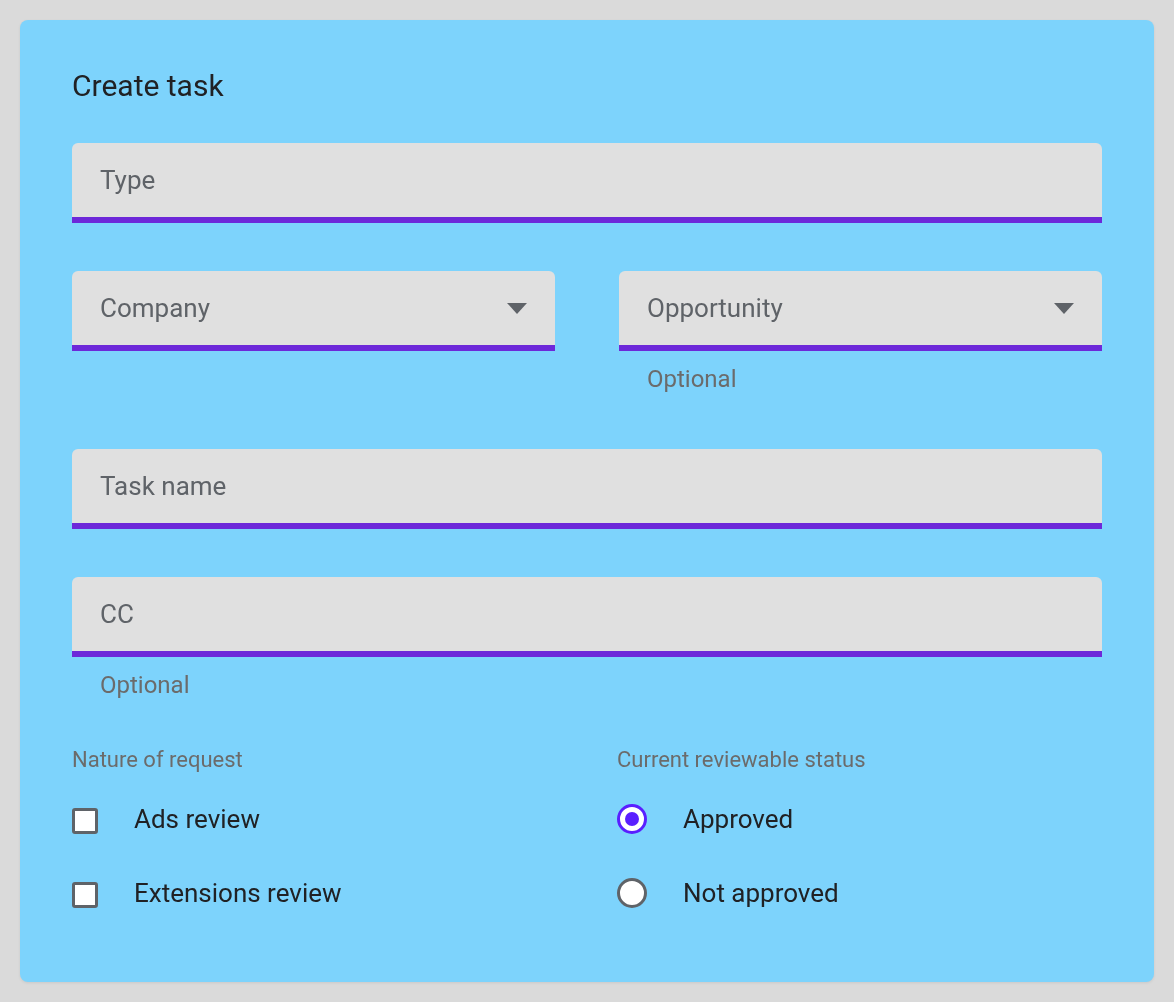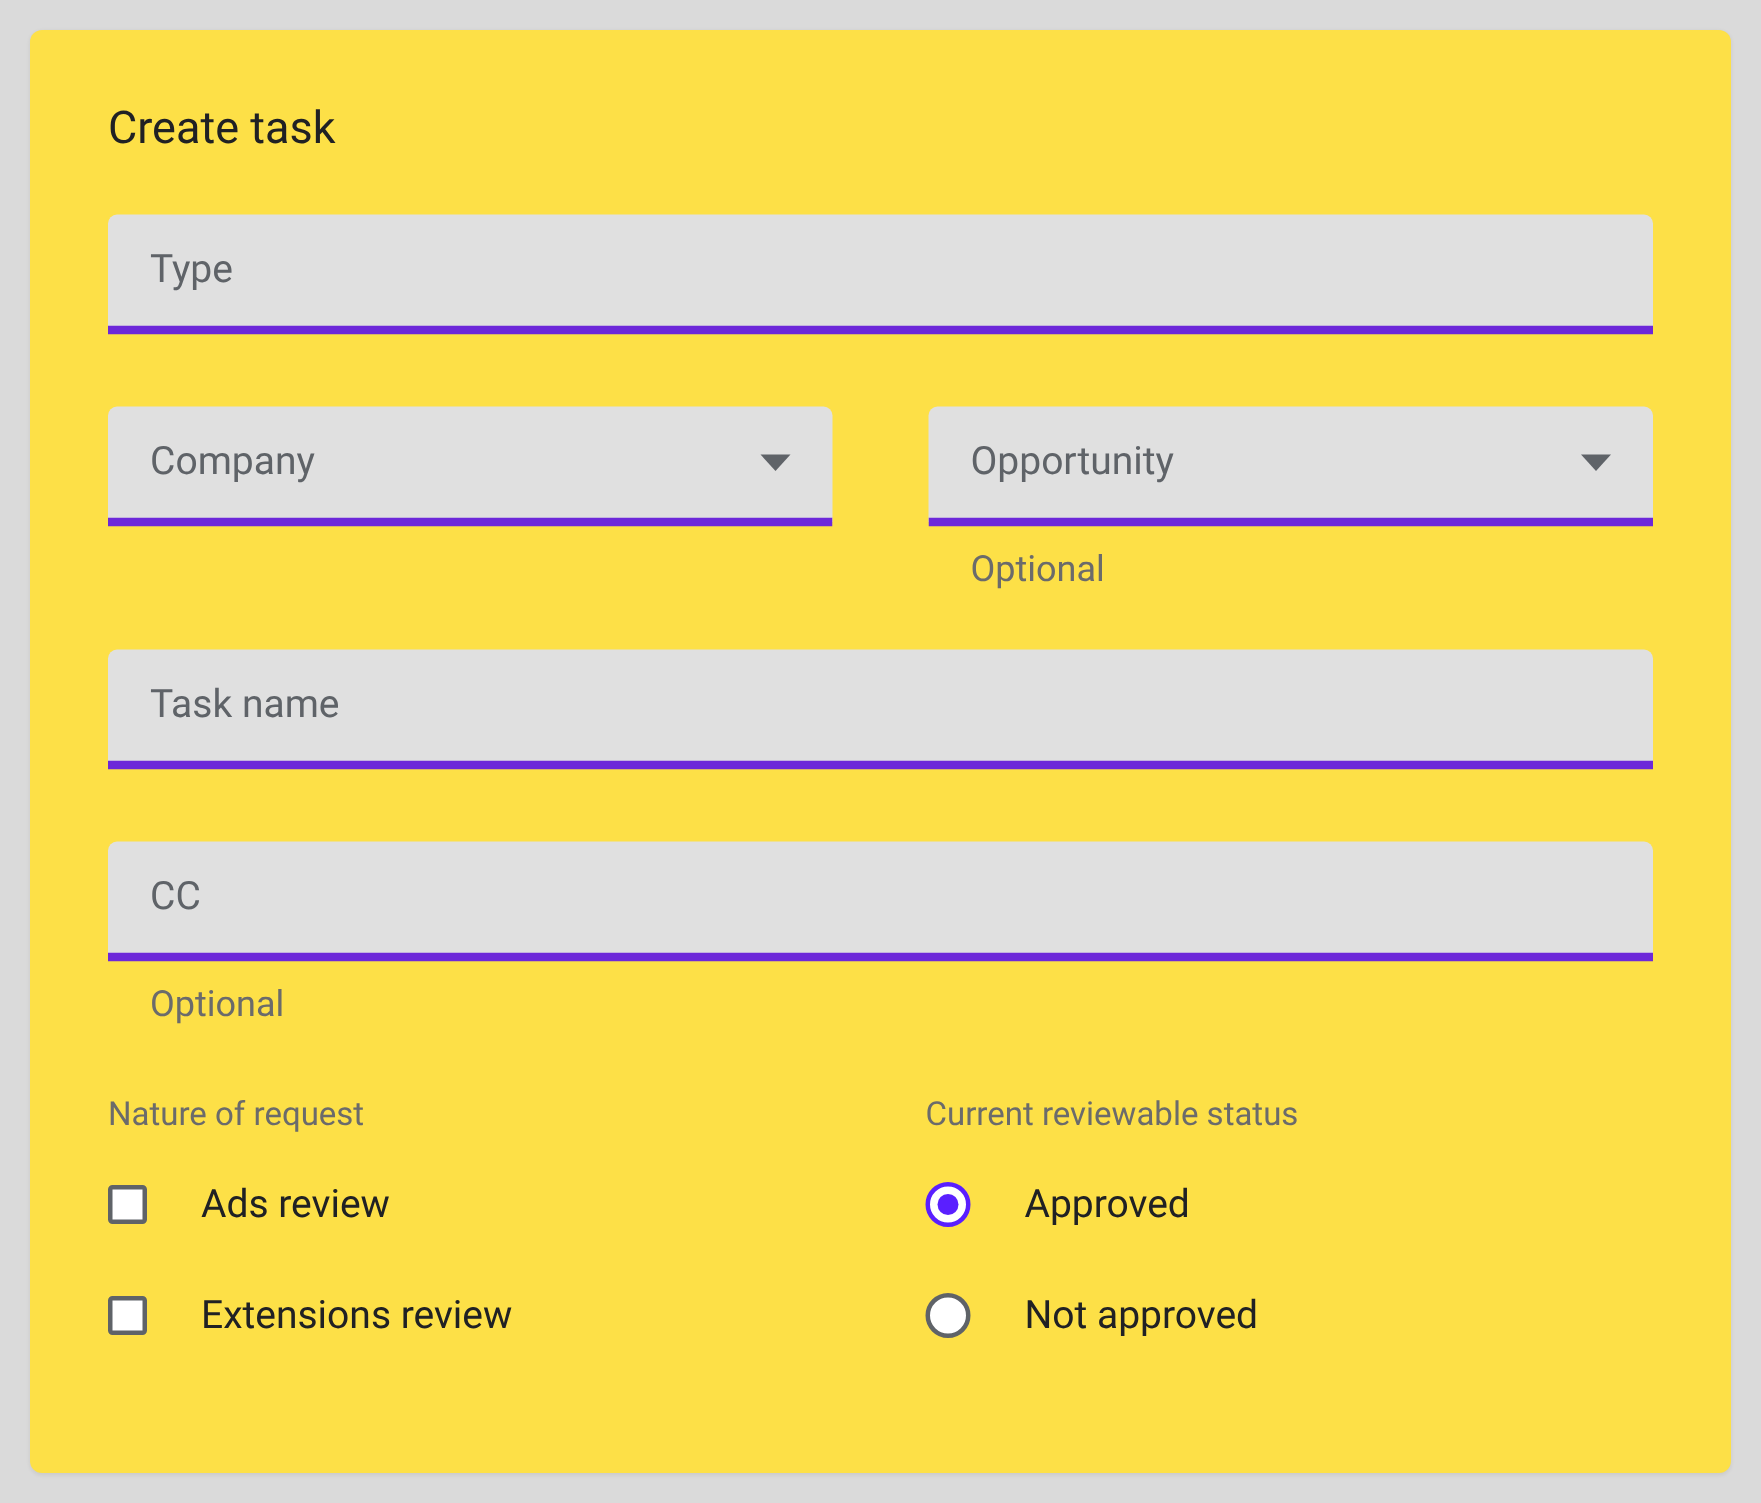--- a/index.html
+++ b/index.html
@@ -10,21 +10,21 @@
     
     body {
       font-family: Roboto, "Helvetica Neue", Arial, sans-serif;
       background: #dadada;
       padding: 20px;
       width: 1174px;
       height: 1002px;
     }
     
     .card {
-      background: #fde047;
+      background: #7dd3fc;
       border-radius: 8px;
       padding: 48px 52px;
       box-shadow: 0 1px 3px rgba(0,0,0,0.08);
       height: 100%;
       overflow: hidden;
     }
     
     .page-title {
       font-size: 30px;
       font-weight: 400;
@@ -62,21 +62,21 @@
     .helper-text {
       font-size: 24px;
       color: #6b6b6b;
       margin-top: 14px;
       margin-left: 28px;
     }
     
     .two-col {
       display: flex;
       gap: 64px;
-      margin-bottom: 8px;
+      margin-bottom: 24px;
     }
     
     .two-col > div {
       flex: 1;
     }
     
     .caret-down {
       width: 0;
       height: 0;
       border-left: 10px solid transparent;
@@ -96,21 +96,21 @@
     
     .section-title {
       font-size: 22px;
       color: #6b6b6b;
       font-weight: 400;
       margin-bottom: 32px;
     }
     
     .option-row {
       display: flex;
-      align-items: center;
+      align-items: flex-end;
       gap: 36px;
       margin-bottom: 44px;
       cursor: pointer;
     }
     
     .option-label {
       font-size: 26px;
       color: #202124;
     }
     

